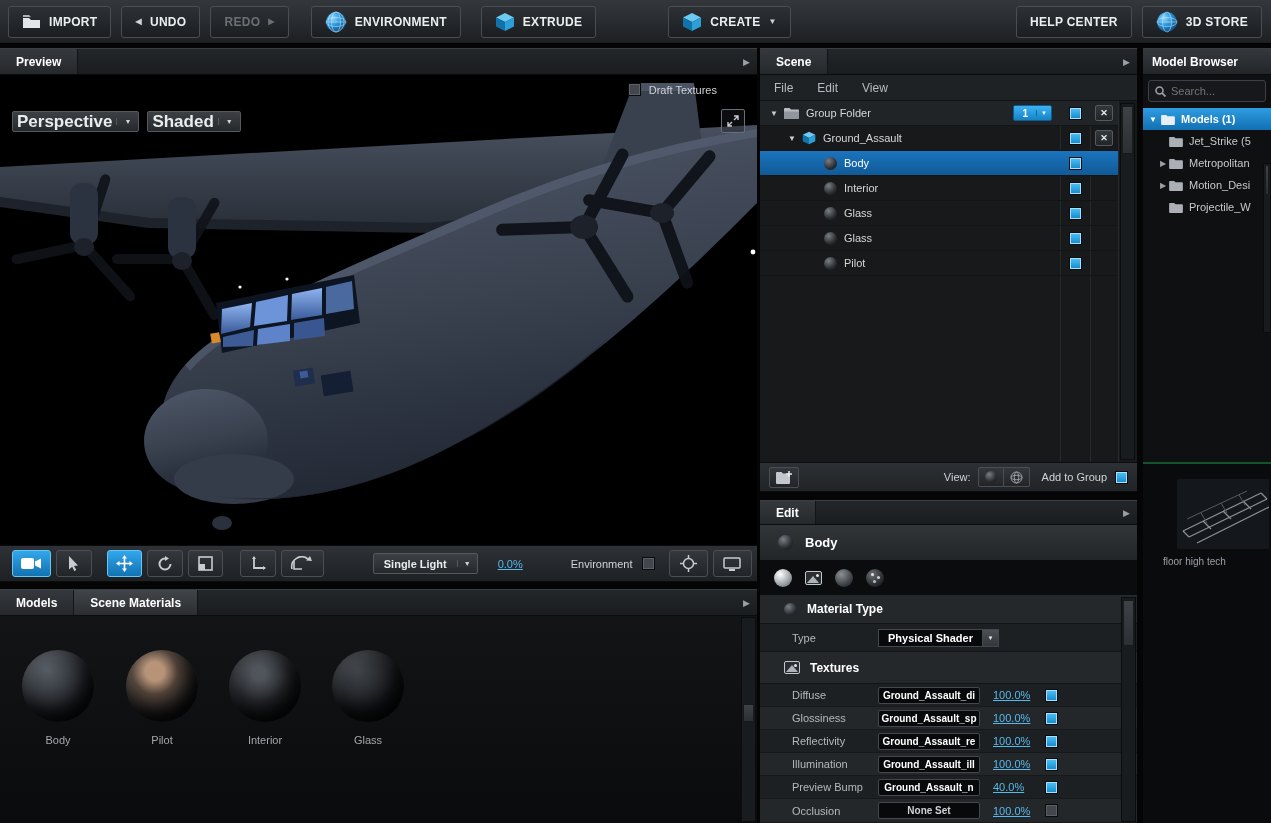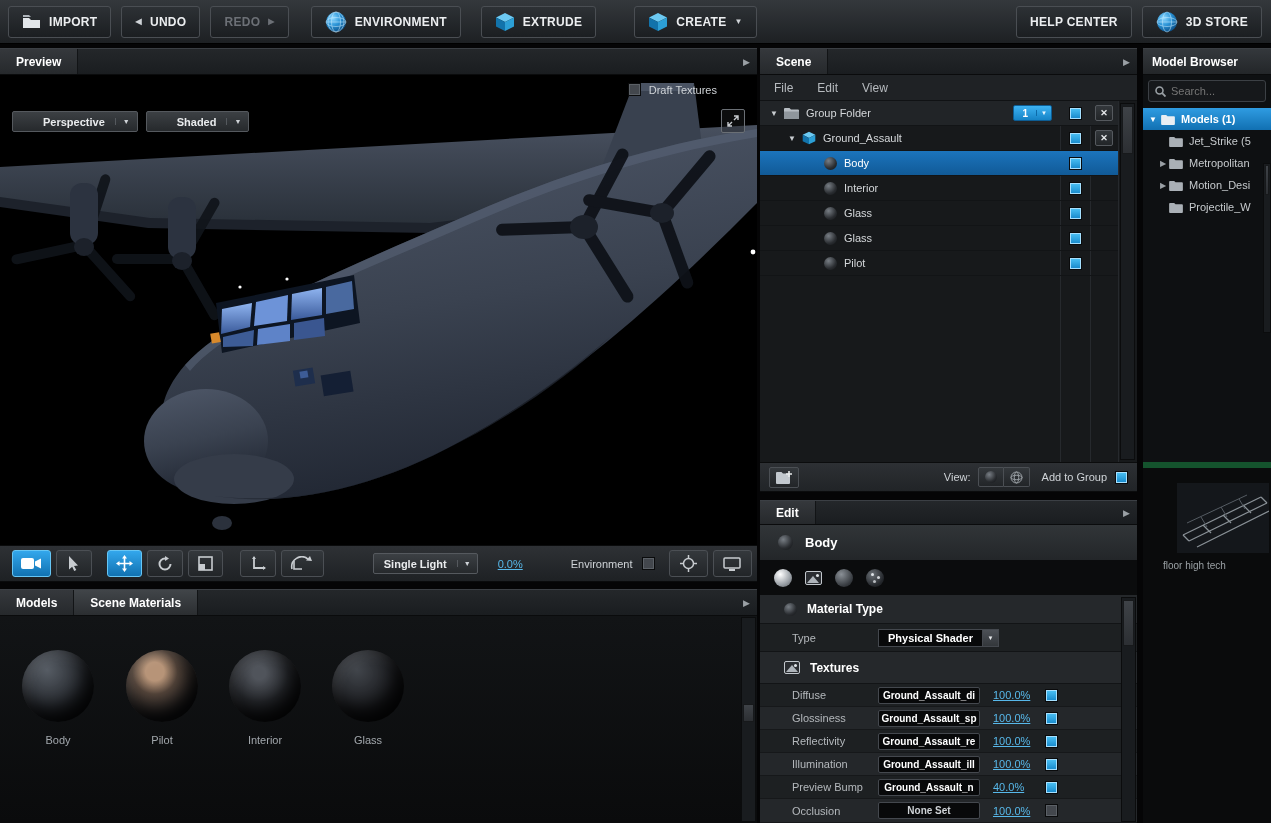--- a/index.html
+++ b/index.html
@@ -27,21 +27,21 @@
   .tab.quiet { background:linear-gradient(#35383c,#26292c); }
   .arrow-btn { margin-left:auto; align-self:center; margin-right:7px; color:#9aa0a5; font-size:9px; cursor:pointer; }
 
   
   .viewport { position:absolute; left:0; top:75px; width:757px; height:470px; background:#000; cursor:crosshair; }
   .draft-row { position:absolute; right:40px; top:8px; display:flex; align-items:center; gap:8px; }
   .draft-row .txt { font-size:11px; color:#cfd3d7; }
   .vp-dd-row { position:absolute; left:12px; top:36px; display:flex; gap:8px; }
   .vp-dd { display:flex; align-items:center; height:21px; background:linear-gradient(#3c4044,#26292c);
     border:1px solid #55595e; border-radius:2px; cursor:pointer; }
-  .vp-dd .v { padding:0 10px; font-size:11px; font-weight:bold; color:#e9ebed;margin-left:20px; }
+  .vp-dd .v { padding:0 4px; font-size:17px; font-weight:bold; color:#e9ebed; }
   .vp-dd .c { padding:0 7px; border-left:1px solid #55595e; font-size:7px; color:#cfd3d7; }
   .vp-expand { position:absolute; right:12px; top:34px; width:24px; height:24px; border:1px solid #6a6f75;
     border-radius:2px; display:flex; align-items:center; justify-content:center; cursor:pointer; background:rgba(30,33,36,.4); }
 
   
   .vp-toolbar { position:absolute; left:0; top:545px; width:757px; height:37px;
     background:linear-gradient(#2e3135,#1e2124); border-top:1px solid #0a0b0c; border-bottom:1px solid #0a0b0c;
     display:flex; align-items:center; padding-left:12px; }
   .vpbtn { width:38px; height:27px; display:flex; align-items:center; justify-content:center;
     background:linear-gradient(#34383c,#222528); border:1px solid #4b4f54; border-radius:3px; cursor:pointer; margin-right:5px; }
@@ -161,21 +161,21 @@
   .mb-search { margin:5px 5px 6px 5px; height:22px; background:#16181b; border:1px solid #3c4045; border-radius:3px;
     display:flex; align-items:center; padding:0 6px; gap:5px; }
   .mb-search input { flex:1; min-width:0; background:transparent; border:none; outline:none;
     color:#c6cacd; font-size:11px; font-family:"Liberation Sans",sans-serif; }
   .mb-row { height:22px; display:flex; align-items:center; white-space:nowrap; overflow:hidden; cursor:pointer; }
   .mb-row.selected { background:linear-gradient(#2f9ce2,#1170b2); }
   .mb-row .exp { width:12px; margin-left:4px; }
   .mb-row .exp.child { margin-left:14px; }
   .mb-row .nm { font-size:11px; color:#c6cacd; margin-left:6px; }
   .mb-row.selected .nm { color:#fff; font-weight:bold; }
-  .mb-thumb-area { position:absolute; left:0; top:414px; width:128px; height:361px; background:#0a0b0c; border-top:6px solid #14532d; }
+  .mb-thumb-area { position:absolute; left:0; top:414px; width:128px; height:361px; background:#0a0b0c; border-top:2px solid #14532d; }
   .mb-thumb { position:absolute; left:34px; top:15px; width:92px; height:70px; cursor:pointer; }
   .mb-caption { position:absolute; left:20px; top:92px; font-size:10px; color:#9aa0a4; }
 
   .hidden-defs { position:absolute; width:0; height:0; }
 </style>
 </head>
 <body>
 
 <svg class="hidden-defs">
 <defs>
@@ -237,21 +237,21 @@
     <div class="tb-btn" style="margin-left:20px">
       <span class="ico">
         <svg width="20" height="20" viewBox="0 0 20 20">
             <polygon points="10,1 19,5.5 10,10 1,5.5" fill="#6cc9f2"></polygon>
             <polygon points="1,5.5 10,10 10,19 1,14.5" fill="#1273ab"></polygon>
             <polygon points="19,5.5 10,10 10,19 19,14.5" fill="#2c9fd6"></polygon>
           </svg>
       </span>
       <span class="lbl">EXTRUDE</span>
     </div>
-    <div class="tb-btn" style="margin-left:38px">
+    <div class="tb-btn" style="margin-left:72px">
       <span class="ico">
         <svg width="20" height="20" viewBox="0 0 20 20">
             <polygon points="10,1 19,5.5 10,10 1,5.5" fill="#6cc9f2"></polygon>
             <polygon points="1,5.5 10,10 10,19 1,14.5" fill="#1273ab"></polygon>
             <polygon points="19,5.5 10,10 10,19 19,14.5" fill="#2c9fd6"></polygon>
           </svg>
       </span>
       <span class="lbl">CREATE</span>
       <span class="tb-caret">▼</span>
     </div>

